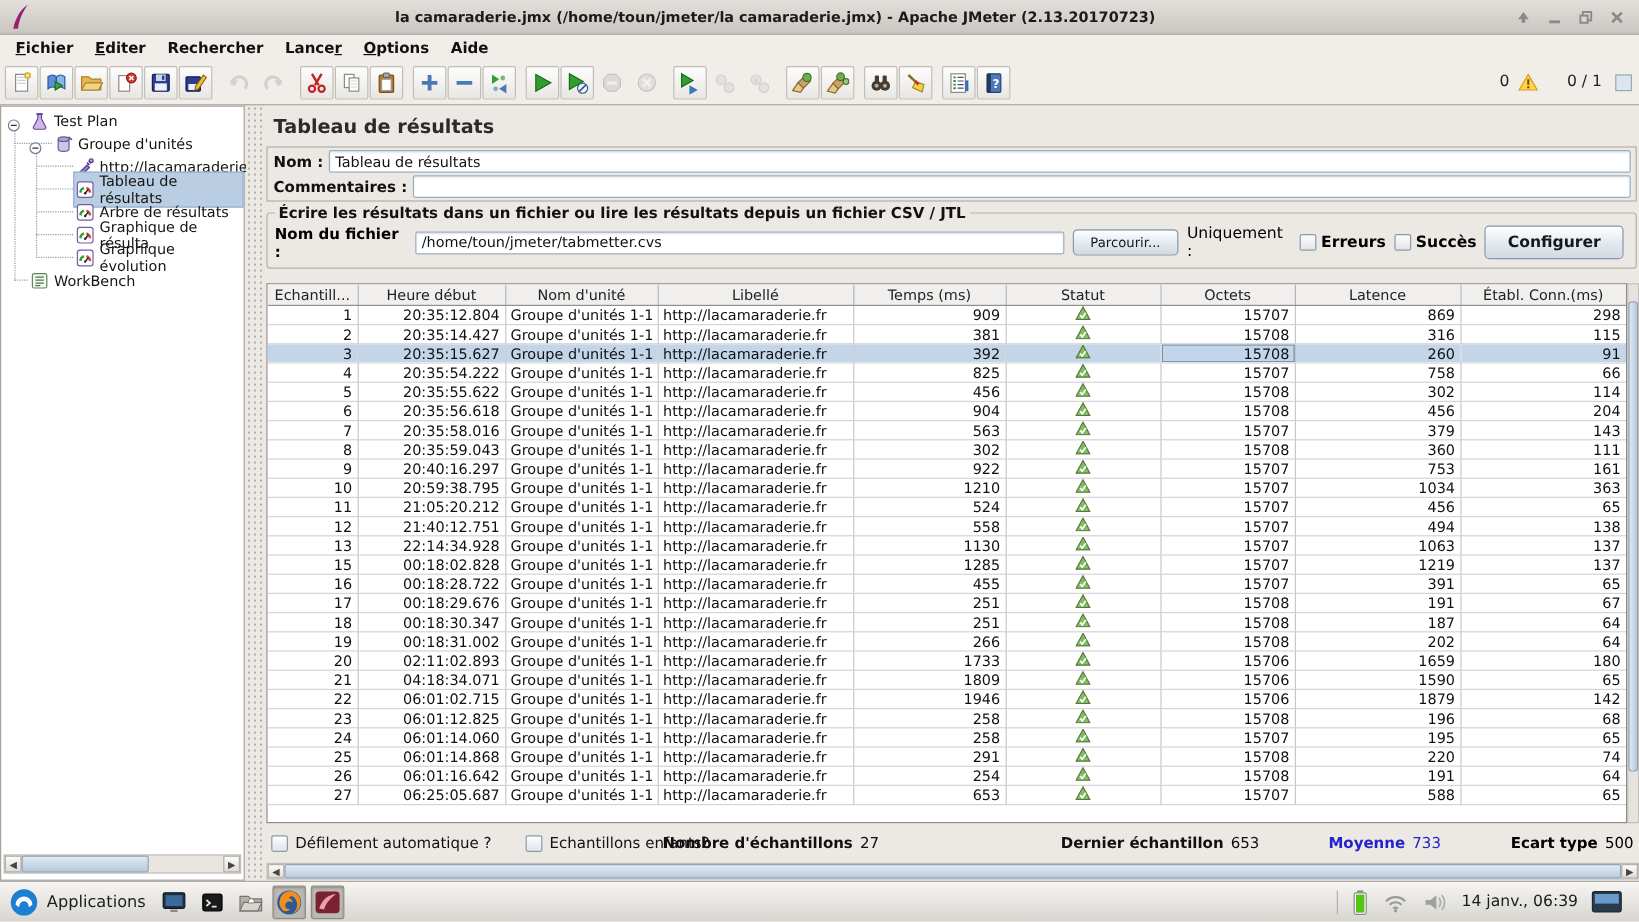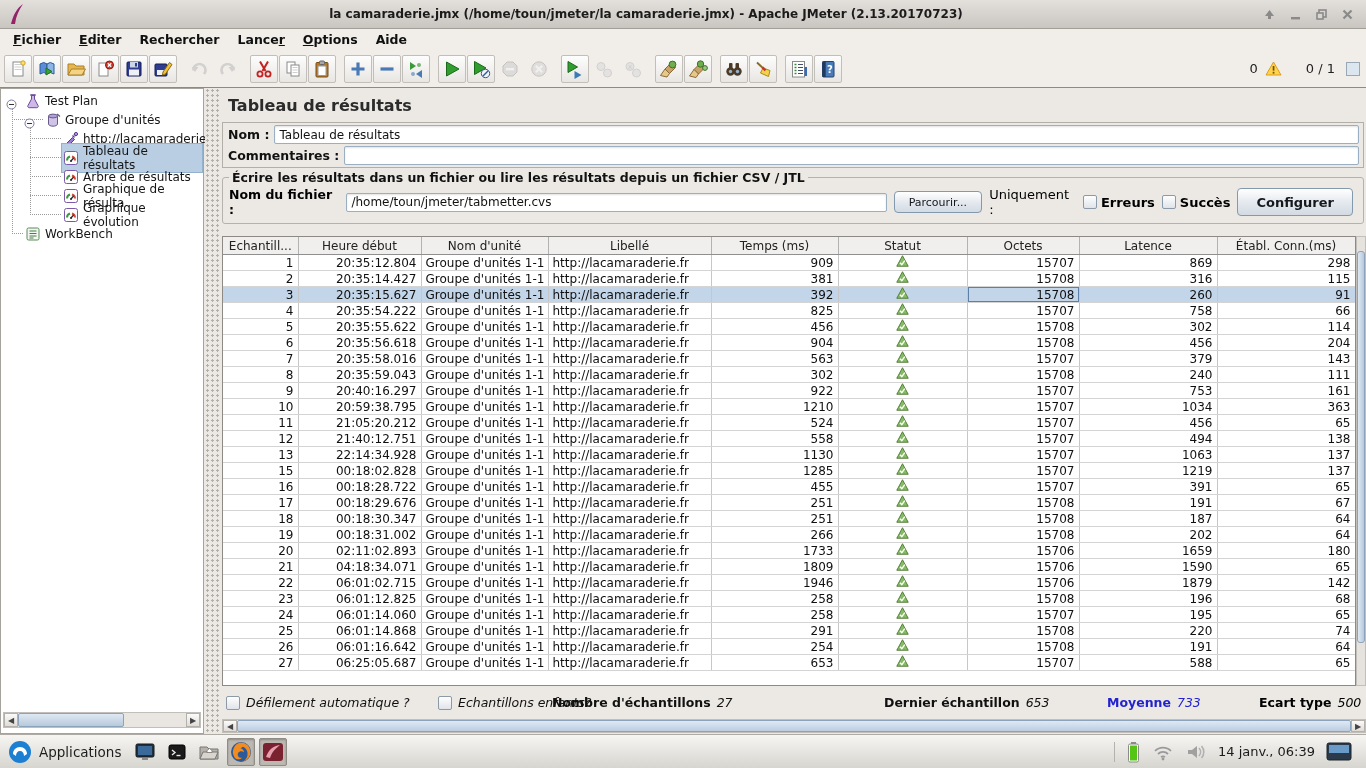--- a/index.html
+++ b/index.html
@@ -89,21 +89,21 @@
   tr.selected td{background:#c3d5e8;}
   td.focus{box-shadow:inset 0 0 0 1px #5d80a8;}
   .vscroll{position:absolute;right:0;top:148px;width:10px;height:450px;background:#e6e3de;border:1px solid #c2bfba;box-sizing:border-box;}
   .vthumb{position:absolute;left:0;right:0;top:14px;height:390px;background:linear-gradient(90deg,#dfe9f3,#b7c9db);
     border:1px solid #8ba3bb;border-radius:3px;}
 
   
   .tfooter{position:absolute;left:2px;right:2px;top:601px;height:27px;font-size:12.5px;color:#111;}
   .tfooter .item{position:absolute;top:6px;display:flex;align-items:center;white-space:nowrap;}
   .tfooter b{font-weight:bold;}
-  .tfooter .val{margin-left:6px;font-weight:normal;font-style:italic;}
+  .tfooter .val{margin-left:6px;font-weight:normal;}
   .mean{color:#2323cd;}
   .stddev{color:#000000;}
 
   .hscroll-main{position:absolute;left:2px;right:0;top:631px;height:14px;background:#e9e6e1;display:flex;border:1px solid #c2bfba;box-sizing:border-box;}
   .main-hthumb{flex:1;background:linear-gradient(#dfe9f3,#bccde0);border:1px solid #8ba3bb;box-sizing:border-box;border-radius:2px;}
 
   
   .taskbar{position:absolute;left:0;right:0;bottom:0;height:34px;background:linear-gradient(#f6f5f2,#d7d5d0);
     border-top:1px solid #aeaaa4;display:flex;align-items:center;padding:0 6px;box-sizing:border-box;}
   .task-menu{display:flex;align-items:center;gap:7px;padding:0 8px 0 2px;}
@@ -681,21 +681,21 @@
                 <td class="r">8</td>
                 <td class="r">20:35:59.043</td>
                 <td>Groupe d'unités 1-1</td>
                 <td>http://lacamaraderie.fr</td>
                 <td class="r">302</td>
                 <td class="c"><svg width="13" height="12" viewBox="0 0 14 13">
                     <path d="M7 0.8 L13.2 12.2 L0.8 12.2 Z" fill="#85bb63" stroke="#4e7a33"></path>
                     <path d="M4.3 8.3 l2 2.2 3.2-4.4" stroke="#fff" stroke-width="1.5" fill="none"></path>
                   </svg></td>
                 <td class="r">15708</td>
-                <td class="r">240</td>
+                <td class="r">360</td>
                 <td class="r">111</td>
               </tr>
               <tr>
                 <td class="r">9</td>
                 <td class="r">20:40:16.297</td>
                 <td>Groupe d'unités 1-1</td>
                 <td>http://lacamaraderie.fr</td>
                 <td class="r">922</td>
                 <td class="c"><svg width="13" height="12" viewBox="0 0 14 13">
                     <path d="M7 0.8 L13.2 12.2 L0.8 12.2 Z" fill="#85bb63" stroke="#4e7a33"></path>

